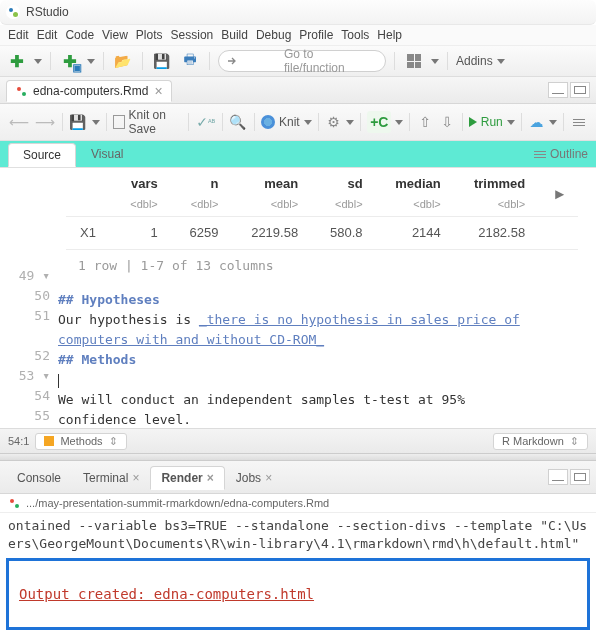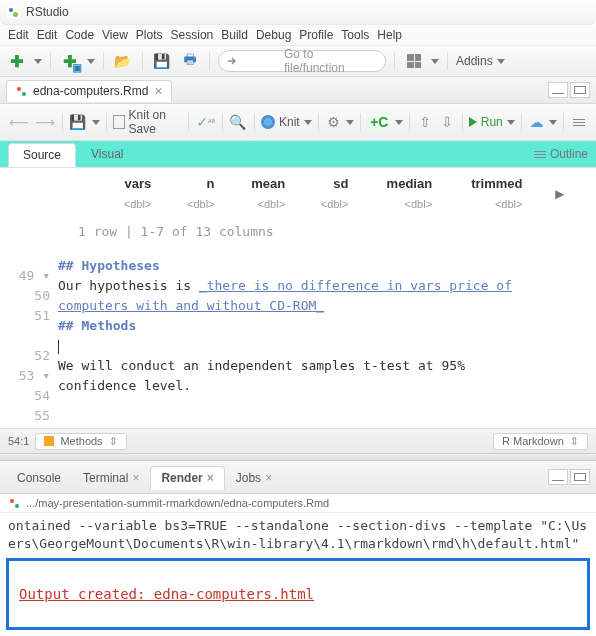--- a/index.html
+++ b/index.html
@@ -241,27 +241,37 @@
             <tr>
           <th style="text-align:left">&nbsp;</th>
           <th><span>vars</span><span class="sub">&lt;dbl&gt;</span></th>
           <th><span>n</span><span class="sub">&lt;dbl&gt;</span></th>
           <th><span>mean</span><span class="sub">&lt;dbl&gt;</span></th>
           <th><span>sd</span><span class="sub">&lt;dbl&gt;</span></th>
           <th><span>median</span><span class="sub">&lt;dbl&gt;</span></th>
           <th><span>trimmed</span><span class="sub">&lt;dbl&gt;</span></th>
           <th class="navarrow">▸</th>
         </tr>
+        <tr>
+          <td class="first">X1</td>
+          <td>1</td>
+          <td>6259</td>
+          <td>2219.58</td>
+          <td>580.8</td>
+          <td>2144</td>
+          <td>2182.58</td>
+          <td></td>
+        </tr>
       </tbody>
         </table>
       <div class="row-info">1 row | 1-7 of 13 columns</div>
     </div>
     <div class="md-heading">## Hypotheses</div>
     <div></div>
-    <div><span class="plain">Our hypothesis is </span><span class="italic-und">_there is no difference in vars price of</span></div>
+    <div><span class="plain">Our hypothesis is </span><span class="italic-und">_there is no hypothesis in sales price of</span></div>
     <div><span class="italic-und">computers with and without CD-ROM_</span></div>
     <div></div>
     <div class="md-heading">## Methods</div>
     <div><span class="cursor"></span><span></span></div>
     <div class="plain">We will conduct an independent samples t-test at 95%</div>
     <div class="plain">confidence level.</div>
   </div>
 </div>
 
 <div class="statusbar">

